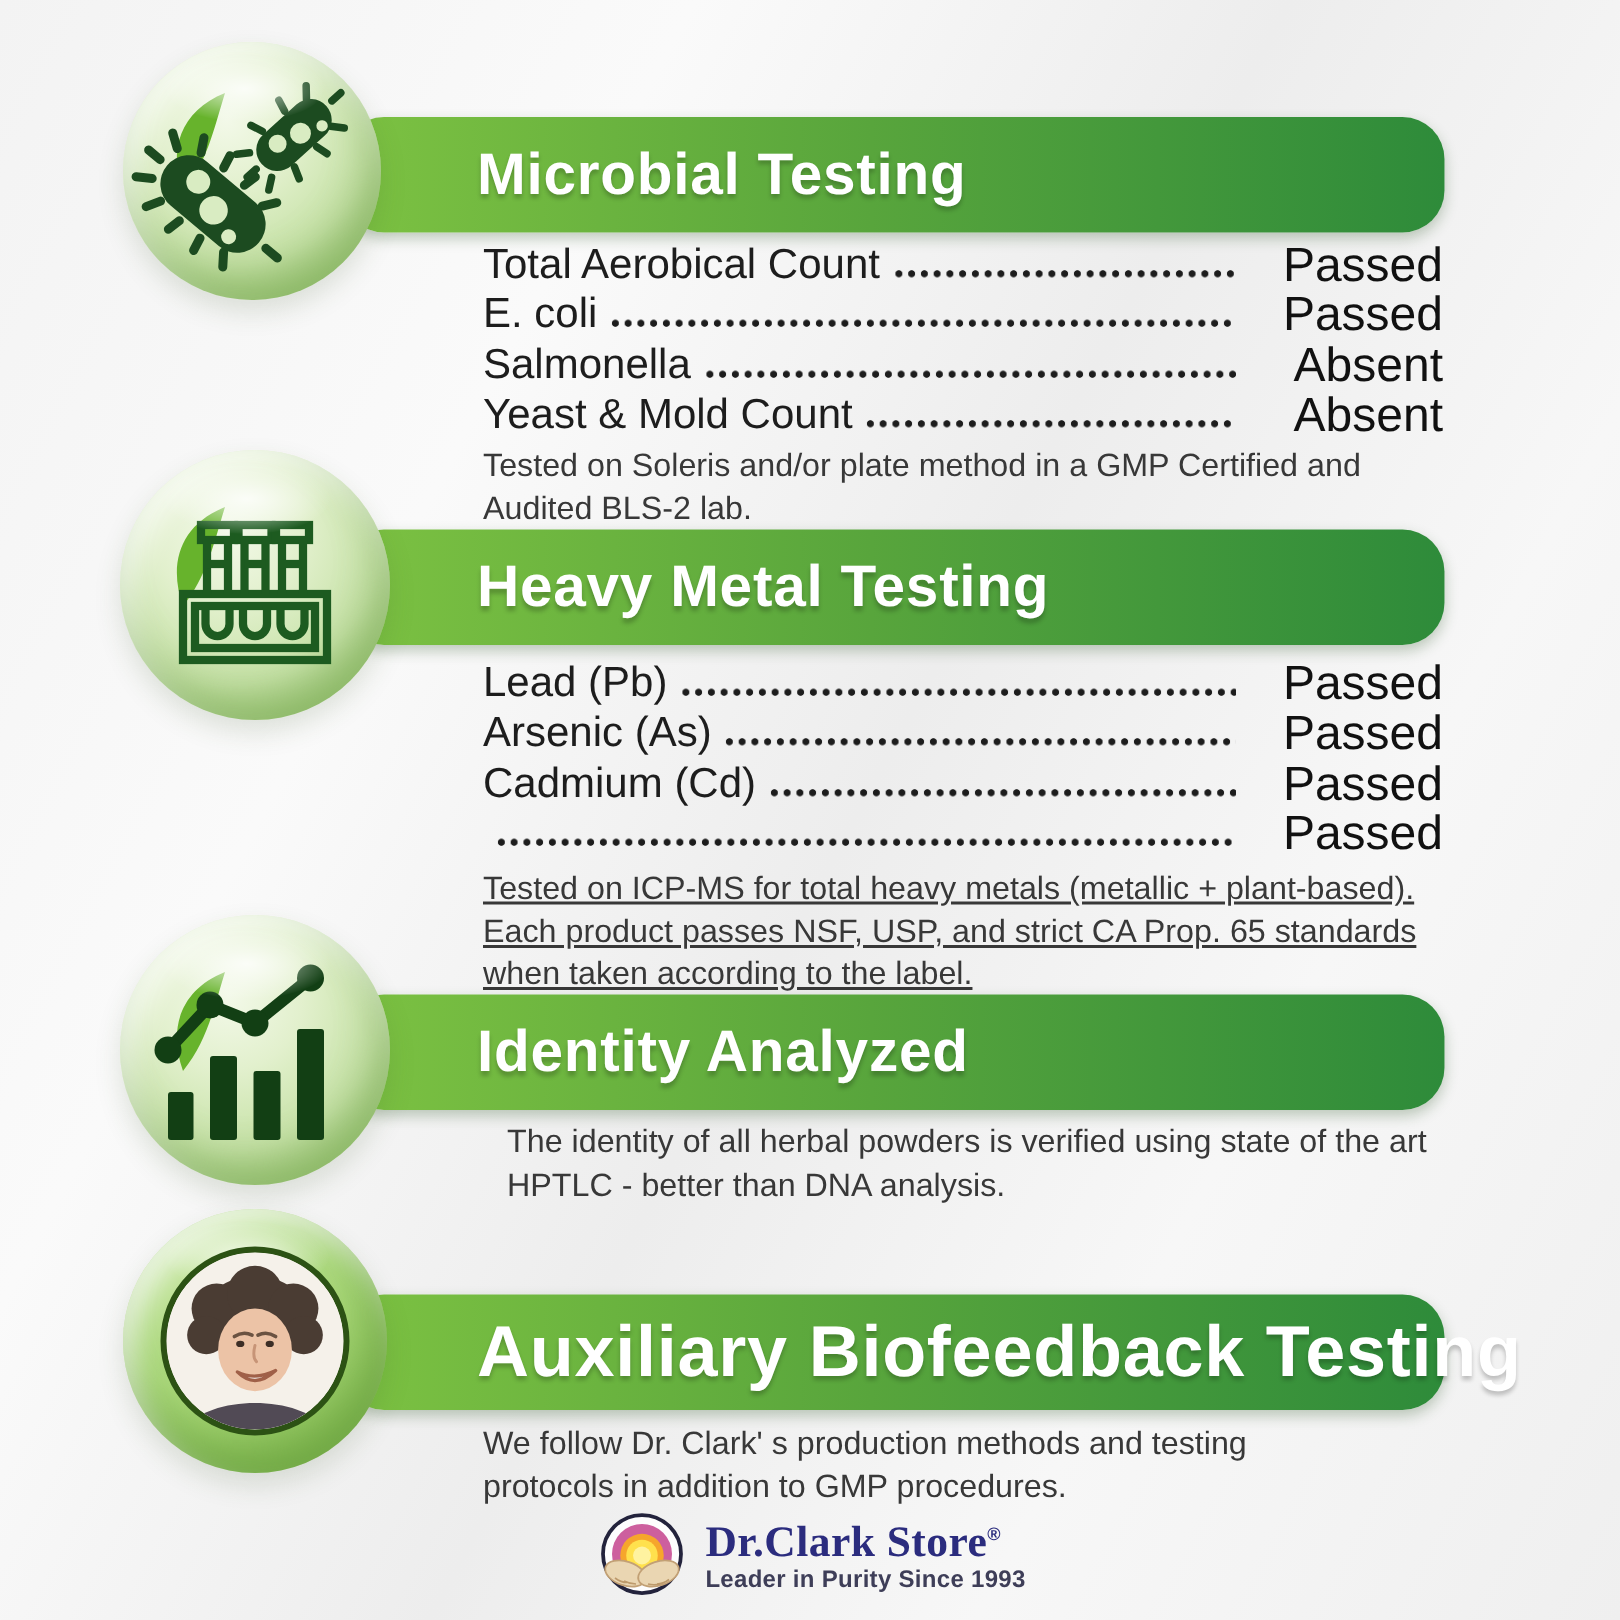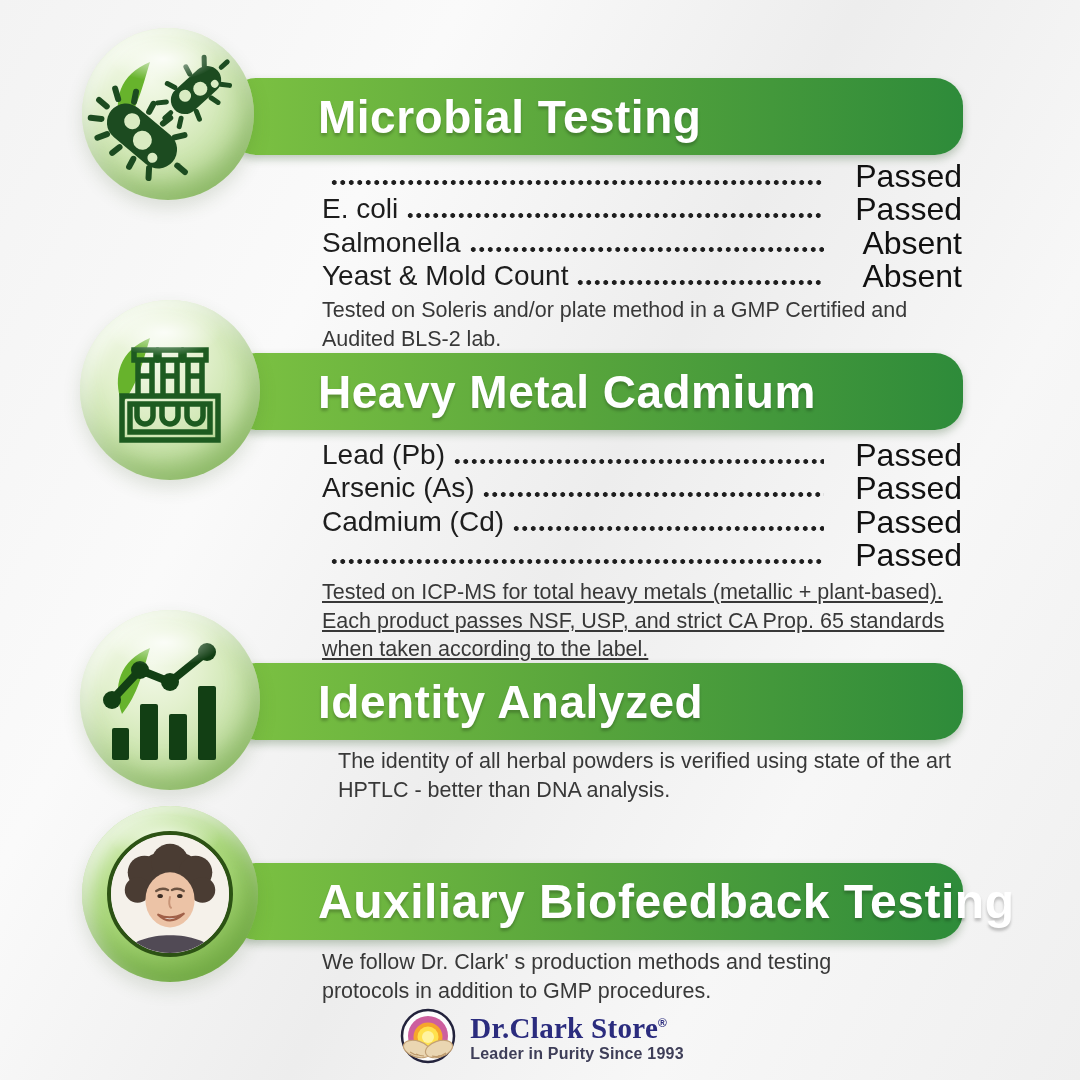--- a/index.html
+++ b/index.html
@@ -32,21 +32,21 @@
   }
   .photo-disc svg { width:100%; height:100%; display:block; }
   
   .banner {
     position:absolute; left:228px; width:735px; height:77px; z-index:2;
     border-radius:28px; display:flex; align-items:center; padding-left:90px;
     background:linear-gradient(90deg,#7dc242 0%,#58a53c 48%,#2e8b3a 100%);
     box-shadow:0 4px 9px rgba(35,80,30,.28);
   }
   .banner-title {
-    color:#ffffff; font-weight:bold; font-size:46px; letter-spacing:.5px;
+    color:#ffffff; font-weight:bold; font-size:39px; letter-spacing:.5px;
     text-shadow:0 3px 3px rgba(0,0,0,.22); white-space:nowrap;
   }
   .banner-title.small { font-size:48px; }
   
   .rows { position:absolute; left:322px; width:640px; z-index:2; }
   .row { display:flex; align-items:flex-end; height:33.5px; }
   .lbl { font-size:28px; color:#1d1d1d; line-height:32px; white-space:nowrap; }
   .dots {
     flex:1; height:5px; margin:0 26px 7px 8px;
     background-image:radial-gradient(circle, #1d1d1d 2.1px, rgba(0,0,0,0) 2.6px);
@@ -120,20 +120,21 @@
           <circle cx="4" cy="2" r="7" fill="#d9ecc2"></circle>
           <circle cx="18" cy="8" r="3.8" fill="#d9ecc2"></circle>
         </g>
       </svg>
     </div>
     <div class="banner" style="top:78px;">
       <span class="banner-title">Microbial Testing</span>
     </div>
     <div class="rows" style="top:158px;">
       <div class="row">
+        <span class="lbl">Total Aerobical Count</span>
         <span class="dots"></span>
         <span class="val">Passed</span>
       </div>
       <div class="row">
         <span class="lbl">E. coli</span>
         <span class="dots"></span>
         <span class="val">Passed</span>
       </div>
       <div class="row">
         <span class="lbl">Salmonella</span>
@@ -177,21 +178,21 @@
           <g>
             <rect x="104" y="50" width="22" height="10"></rect>
             <line x1="108" y1="60" x2="108" y2="96"></line>
             <line x1="122" y1="60" x2="122" y2="96"></line>
             <line x1="108" y1="76" x2="122" y2="76"></line>
           </g>
         </g>
       </svg>
     </div>
     <div class="banner" style="top:353px;">
-      <span class="banner-title">Heavy Metal Cadmium</span>
+      <span class="banner-title">Heavy Metal Testing</span>
     </div>
     <div class="rows" style="top:437px;">
       <div class="row">
         <span class="lbl">Lead (Pb)</span>
         <span class="dots"></span>
         <span class="val">Passed</span>
       </div>
       <div class="row">
         <span class="lbl">Arsenic (As)</span>
         <span class="dots"></span>

